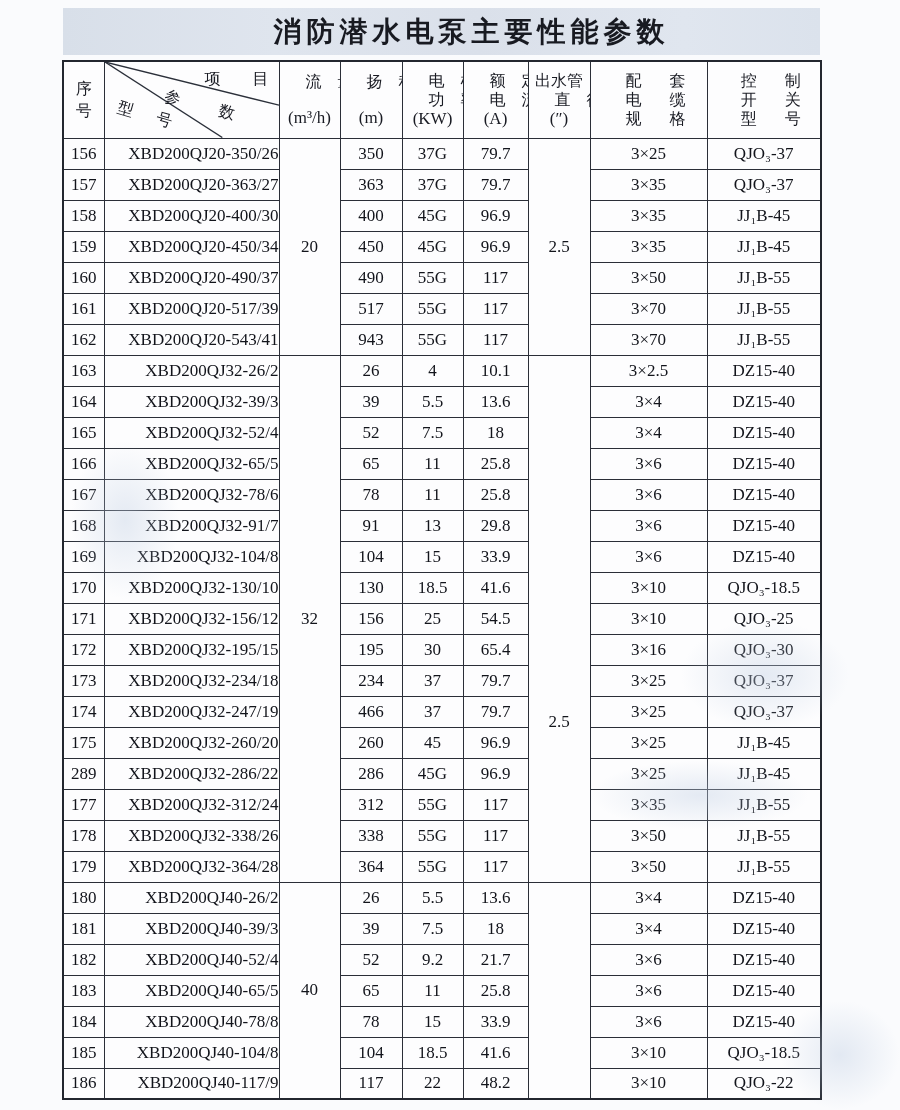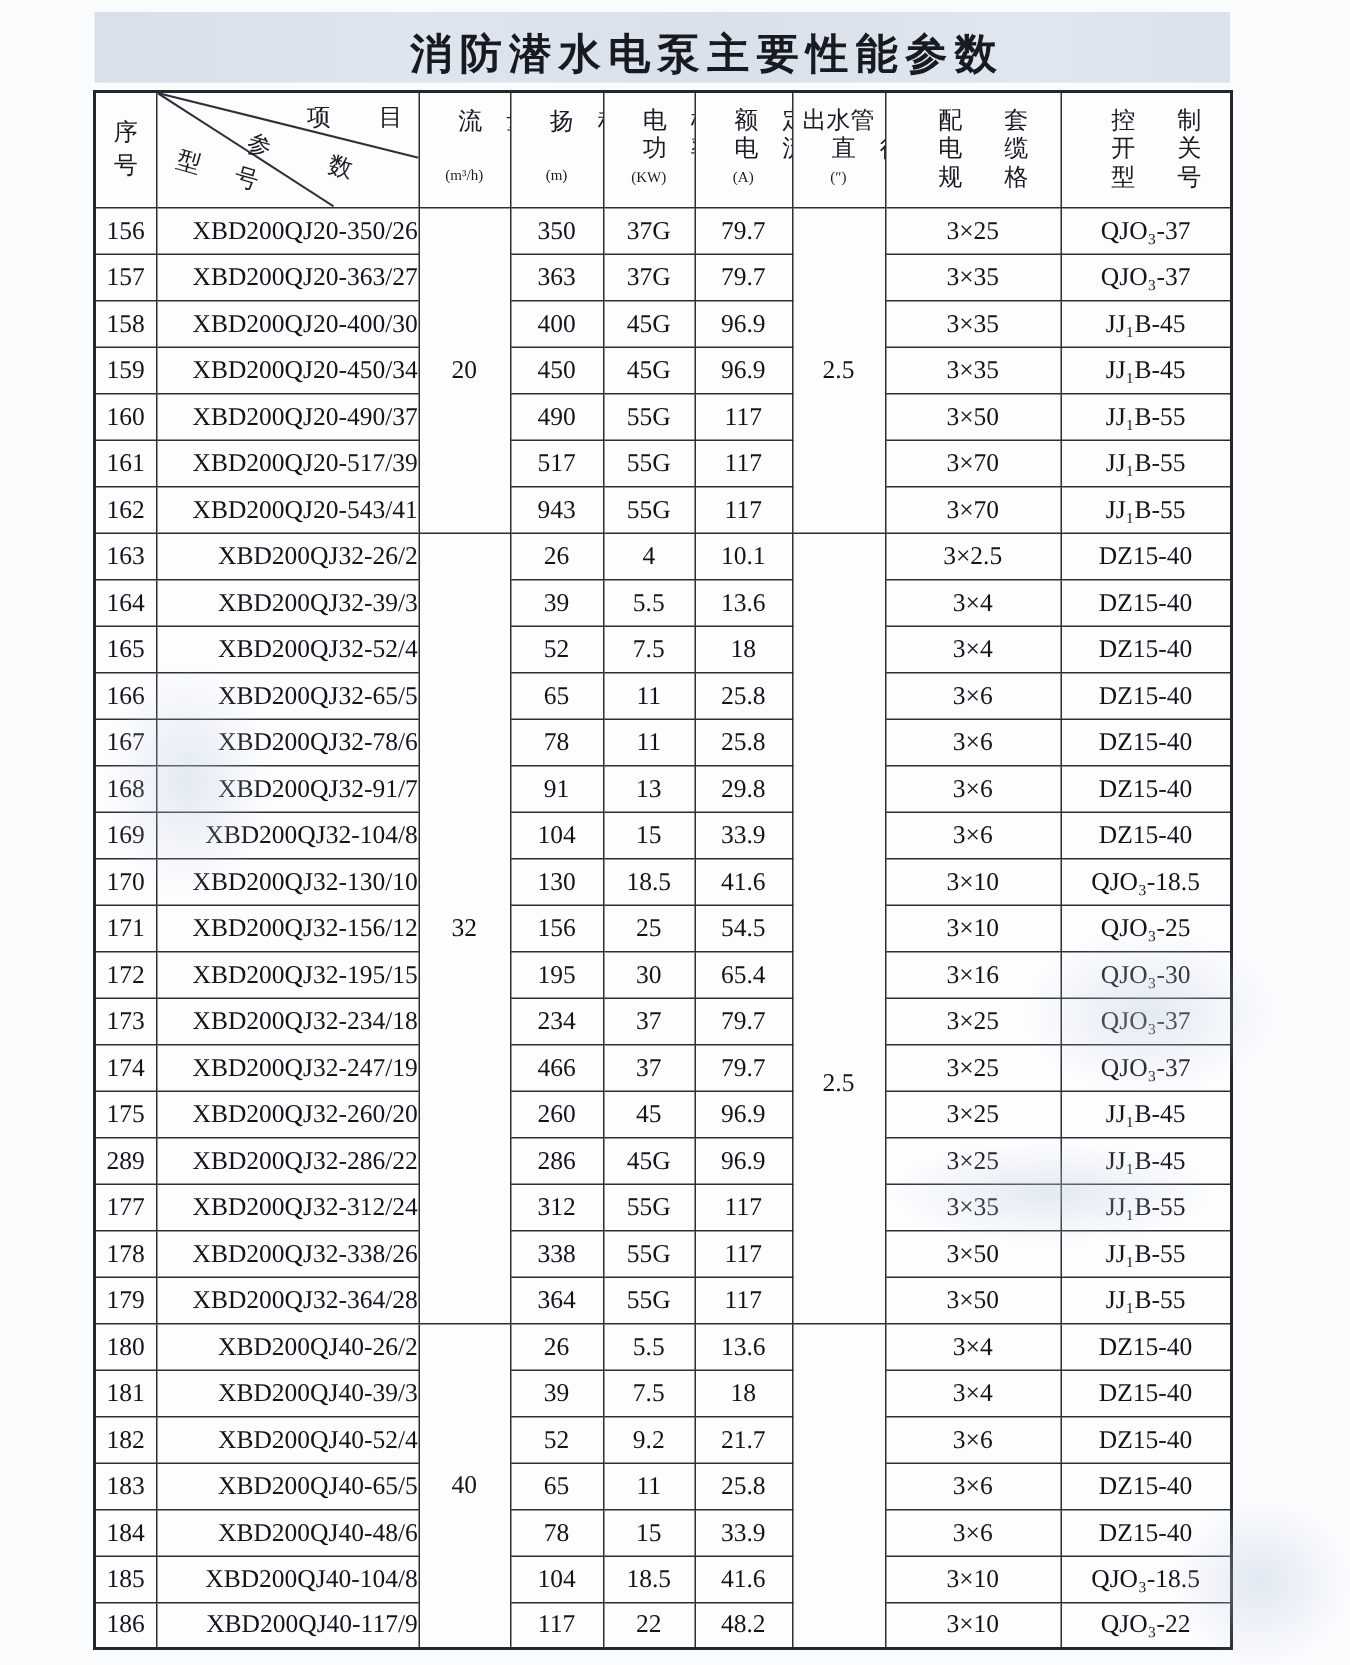--- a/index.html
+++ b/index.html
@@ -7,21 +7,21 @@
     width:900px;height:1110px;position:relative;overflow:hidden;
     background:#fafbfd;
     font-family:"Liberation Serif","DejaVu Serif",serif;
     color:#14161d;
   }
   .page{position:absolute;inset:0;}
   
   .title-band{
     position:absolute;left:63px;top:8px;width:757px;height:47px;
     background:linear-gradient(90deg,#d8dfe9 0%,#dfe5ee 28%,#dae0ea 55%,#e0e6ef 82%,#dbe2ec 100%);
-    display:flex;align-items:flex-end;justify-content:center;
+    display:flex;align-items:center;justify-content:center;
   }
   .title{
     margin:0;font-family:"Liberation Sans","DejaVu Sans",sans-serif;
     font-size:28px;font-weight:bold;letter-spacing:5px;color:#181a21;
     padding-left:60px;
   }
   .stray{position:absolute;left:212px;top:17px;width:11px;height:2px;background:#434854;opacity:.8;}
   
   table.pump{
     position:absolute;left:62px;top:60px;width:758px;height:1038px;
@@ -34,21 +34,21 @@
     padding:0;vertical-align:middle;text-align:center;
     overflow:hidden;
   }
   thead tr{height:77px;}
   tbody tr{height:31px;}
   
   .pump th{
     font-weight:normal;font-size:16px;line-height:19px;color:#191b23;
     font-family:"Liberation Serif","DejaVu Serif",serif;
   }
-  th .unit{font-size:10px;letter-spacing:0;}
+  th .unit{font-size:17px;letter-spacing:0;}
   .ls-s{letter-spacing:6px;white-space:pre;}
   .ls-w{letter-spacing:12px;white-space:pre;}
   .ls-s,.ls-w{display:block;text-indent:6px;margin-left:20px;}
   th.h-flow .unit,th.h-head .unit{margin-top:17px;}
   th.h-serial div{line-height:22px;}
   
   th.h-corner{position:relative;}
   .diag{position:absolute;left:0;top:0;width:100%;height:100%;}
   .diag line{stroke:#2b303a;stroke-width:1.4;}
   th.h-corner span{position:absolute;font-size:16px;white-space:pre;}
@@ -803,21 +803,21 @@
           </td>
           <td class="c-switch">
             <div>DZ15-40</div>
           </td>
         </tr>
         <tr>
           <td class="c-serial">
             <div>184</div>
           </td>
           <td class="c-model">
-            <div>XBD200QJ40-48/6</div>
+            <div>XBD200QJ40-78/8</div>
           </td>
           <td class="c-head">
             <div>78</div>
           </td>
           <td class="c-power">
             <div>15</div>
           </td>
           <td class="c-current">
             <div>33.9</div>
           </td>

